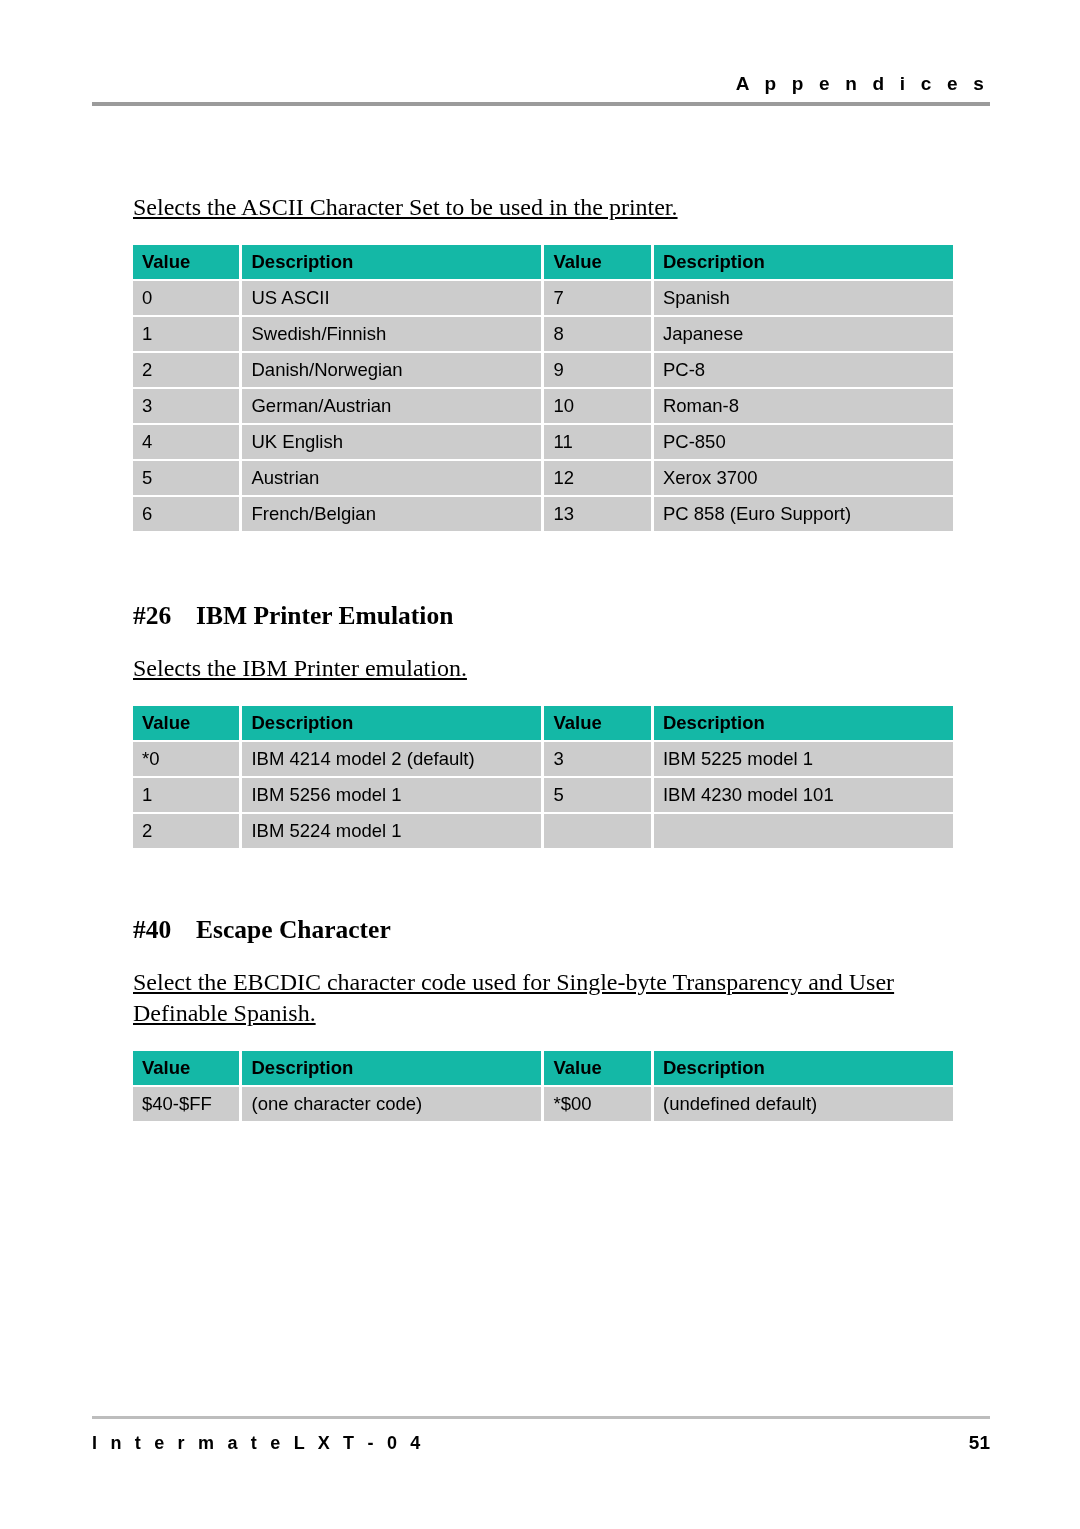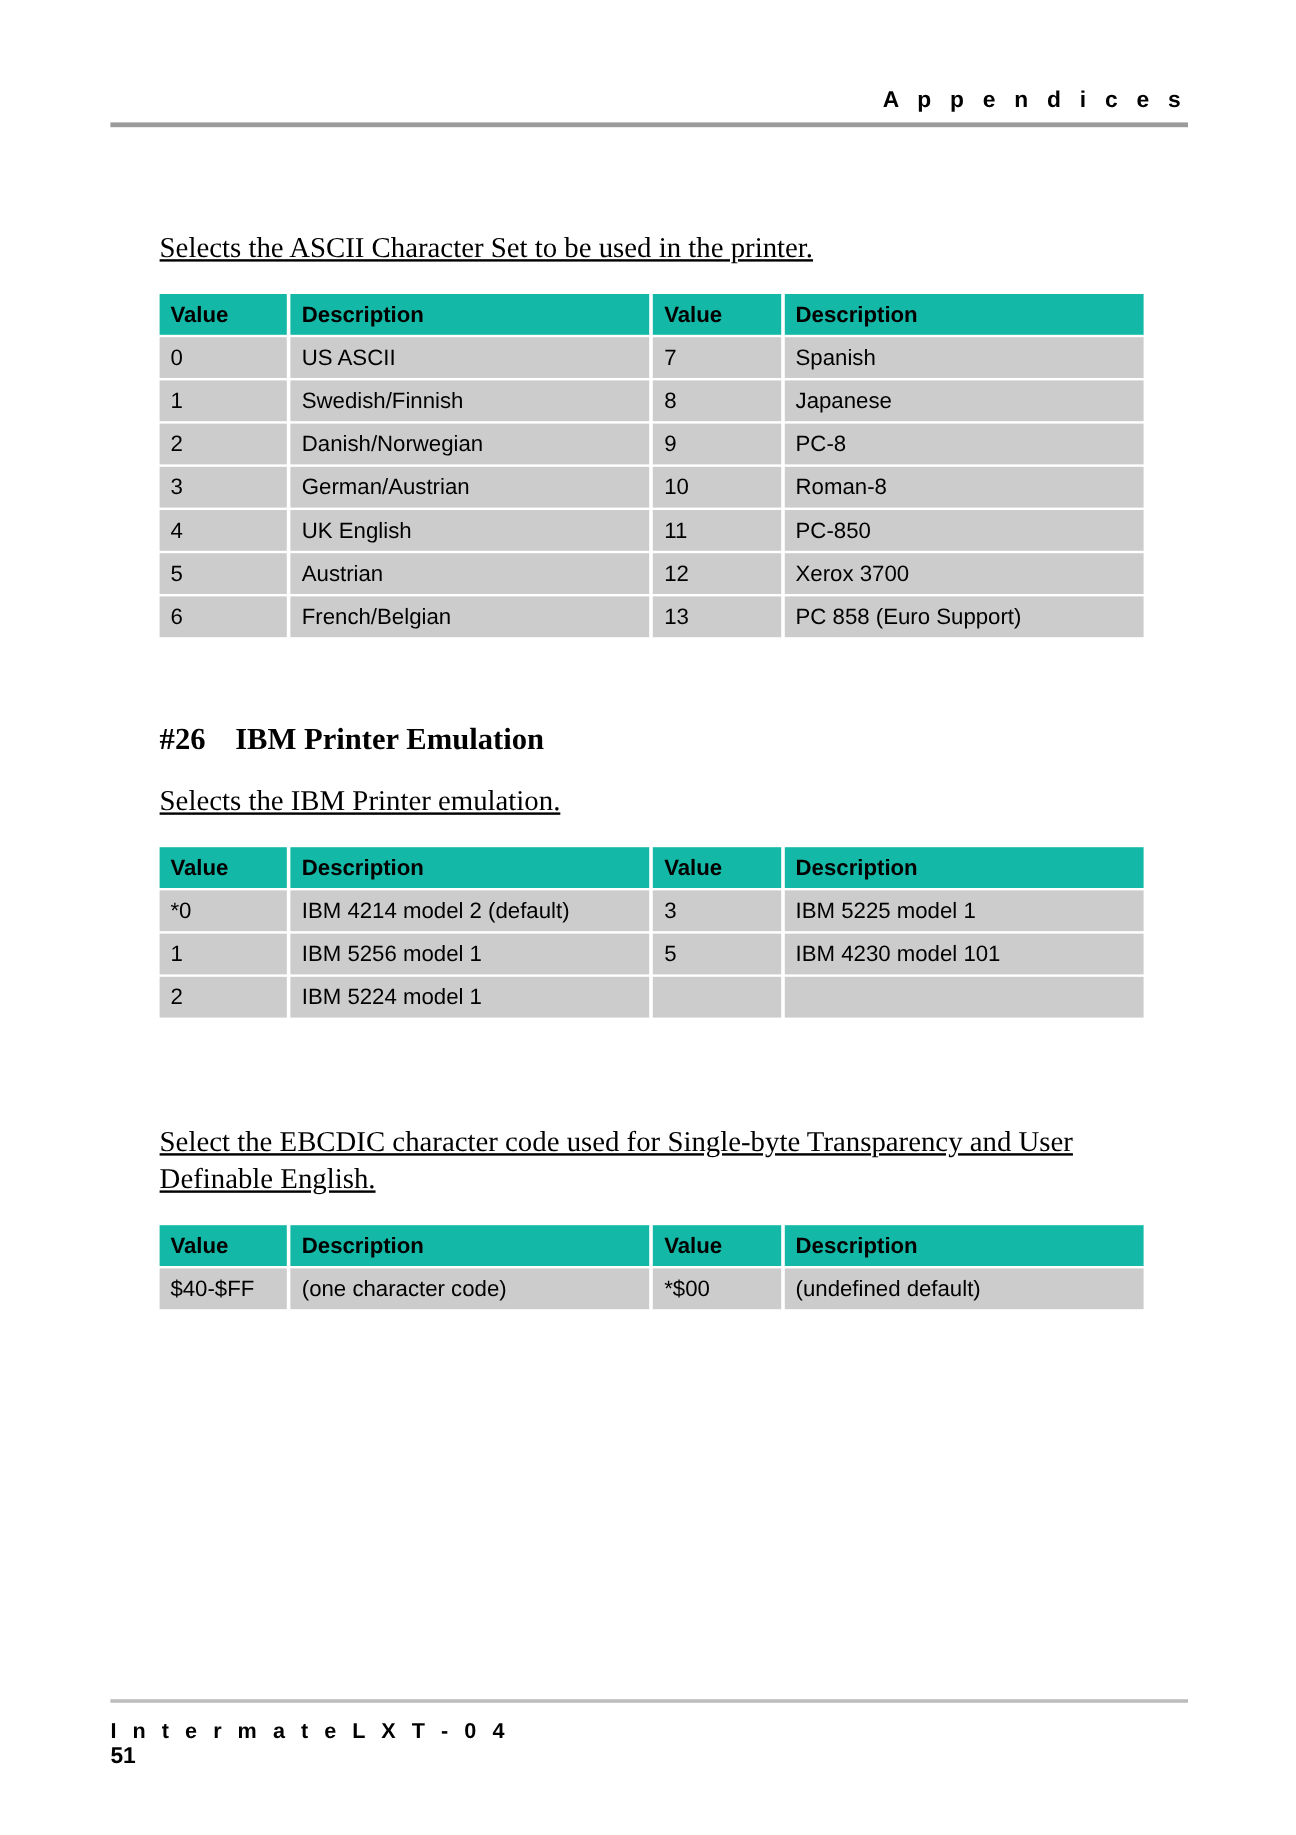--- a/index.html
+++ b/index.html
@@ -129,21 +129,20 @@
   }
   .footer-row {
     margin-top: 13px;
     display: flex;
     justify-content: space-between;
     align-items: baseline;
     font-family: "Liberation Sans", "DejaVu Sans", sans-serif;
     font-weight: bold;
     font-size: 18px;
     color: #000;
-    flex-direction: column;
   }
   .footer-doc { letter-spacing: 4.2px; }
   .footer-page { letter-spacing: 0px; font-size: 19px; }
 </style>
 </head>
 <body>
 
 <div class="page">
 
   <div class="header-area">
@@ -256,21 +255,22 @@
             <td></td>
             <td></td>
           </tr>
         </tbody>
       </table>
     </div>
 
     <div class="gap-2"></div>
 
     <div class="section">
-      <p class="section-body">Select the EBCDIC character code used for Single-byte Transparency and User Definable English.</p>
+      <div class="section-heading"><span class="num">#40</span><span>Escape Character</span></div>
+      <p class="section-body">Select the EBCDIC character code used for Single-byte Transparency and User Definable Spanish.</p>
       <table class="param-table">
         <colgroup>
             <col class="col-v">
             <col class="col-d">
             <col class="col-v">
             <col class="col-d">
           </colgroup>
         <thead>
           <tr>
             <th>Value</th>

